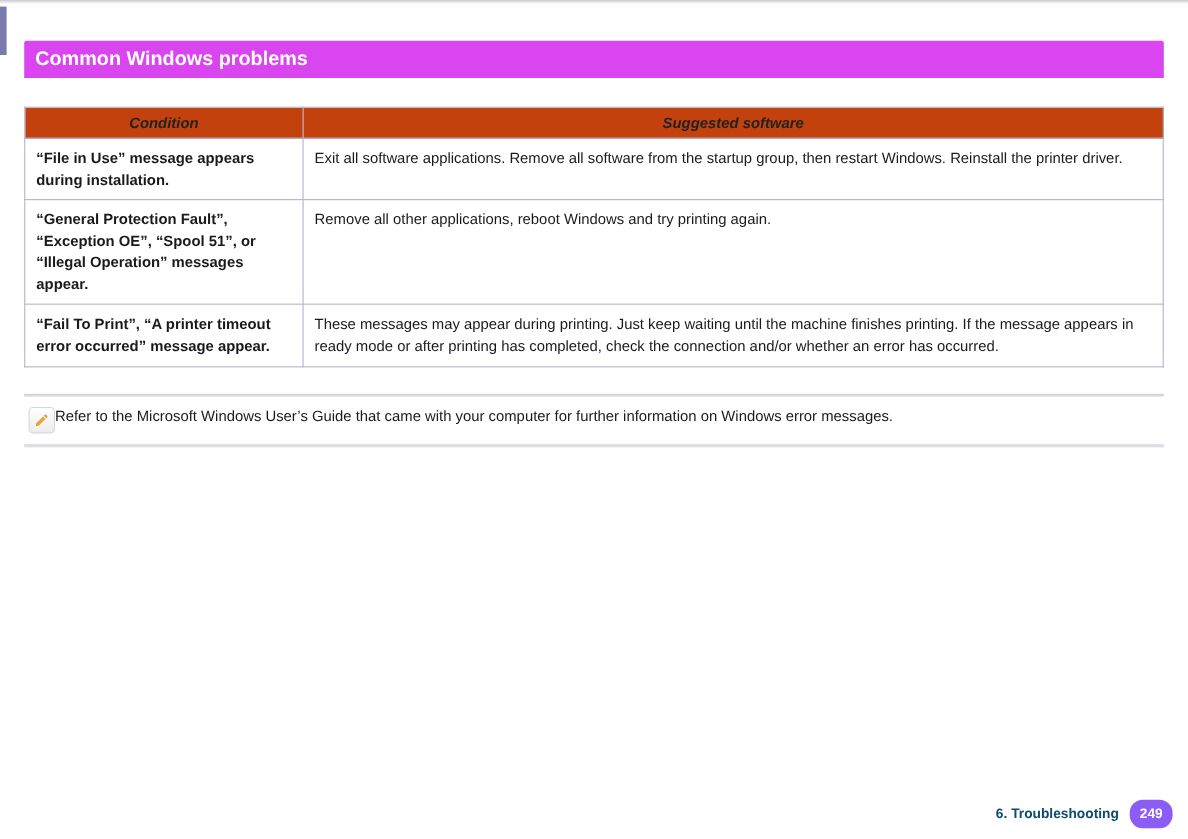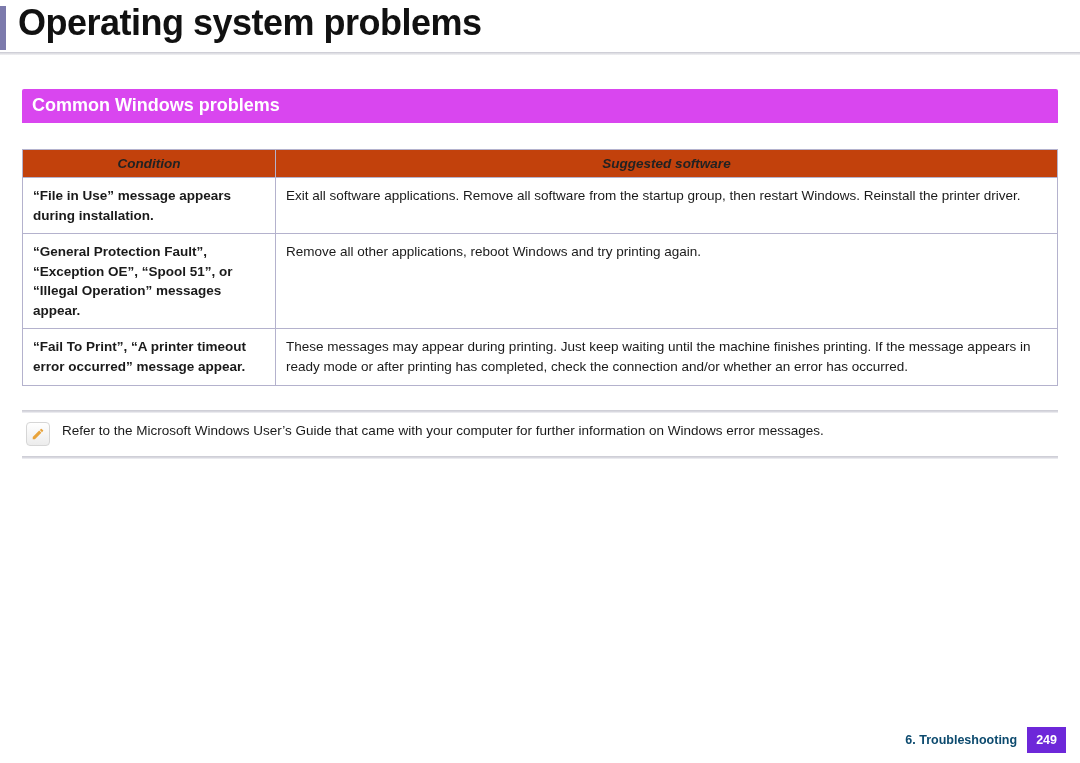--- a/index.html
+++ b/index.html
@@ -87,21 +87,20 @@
   }
   .note-rule {
     height: 2px;
     width: 100%;
     background: linear-gradient(to bottom, #cfcfd7 0%, #f3f3f6 100%);
     border-top: 1px solid #cfcfd7;
   }
   .note-body {
     display: flex;
     align-items: flex-start;
-    gap: 12px;
     padding: 8px 2px 10px 4px;
     font-size: 13.5px;
     line-height: 1.5;
   }
   .note-icon-box {
     width: 22px;
     height: 22px;
     border: 1px solid #d6d6d6;
     border-radius: 4px;
     background: linear-gradient(#ffffff, #ececec);
@@ -124,34 +123,33 @@
     display: flex;
     align-items: stretch;
     font-size: 12.5px;
     font-weight: 700;
   }
   .footer-label {
     color: #0c4a6e;
     padding: 6px 10px 6px 0;
   }
   .footer-page {
-    background: #6d28d9;
+    background: #8b5cf6;
     color: #ffffff;
     padding: 6px 9px;
     min-width: 18px;
     text-align: center;
-    border-radius: 0;
+    border-radius: 12px;
   }
 </style>
 </head>
 <body>
 
 <div class="title-wrap">
   <div class="title-bar"></div>
-  <div class="page-title">Operating system problems</div>
   <div class="title-underline"></div>
 </div>
 
 <div class="section">
   <div class="section-banner">Common Windows problems</div>
 </div>
 
 <table class="tbl">
   <thead>
     <tr>

